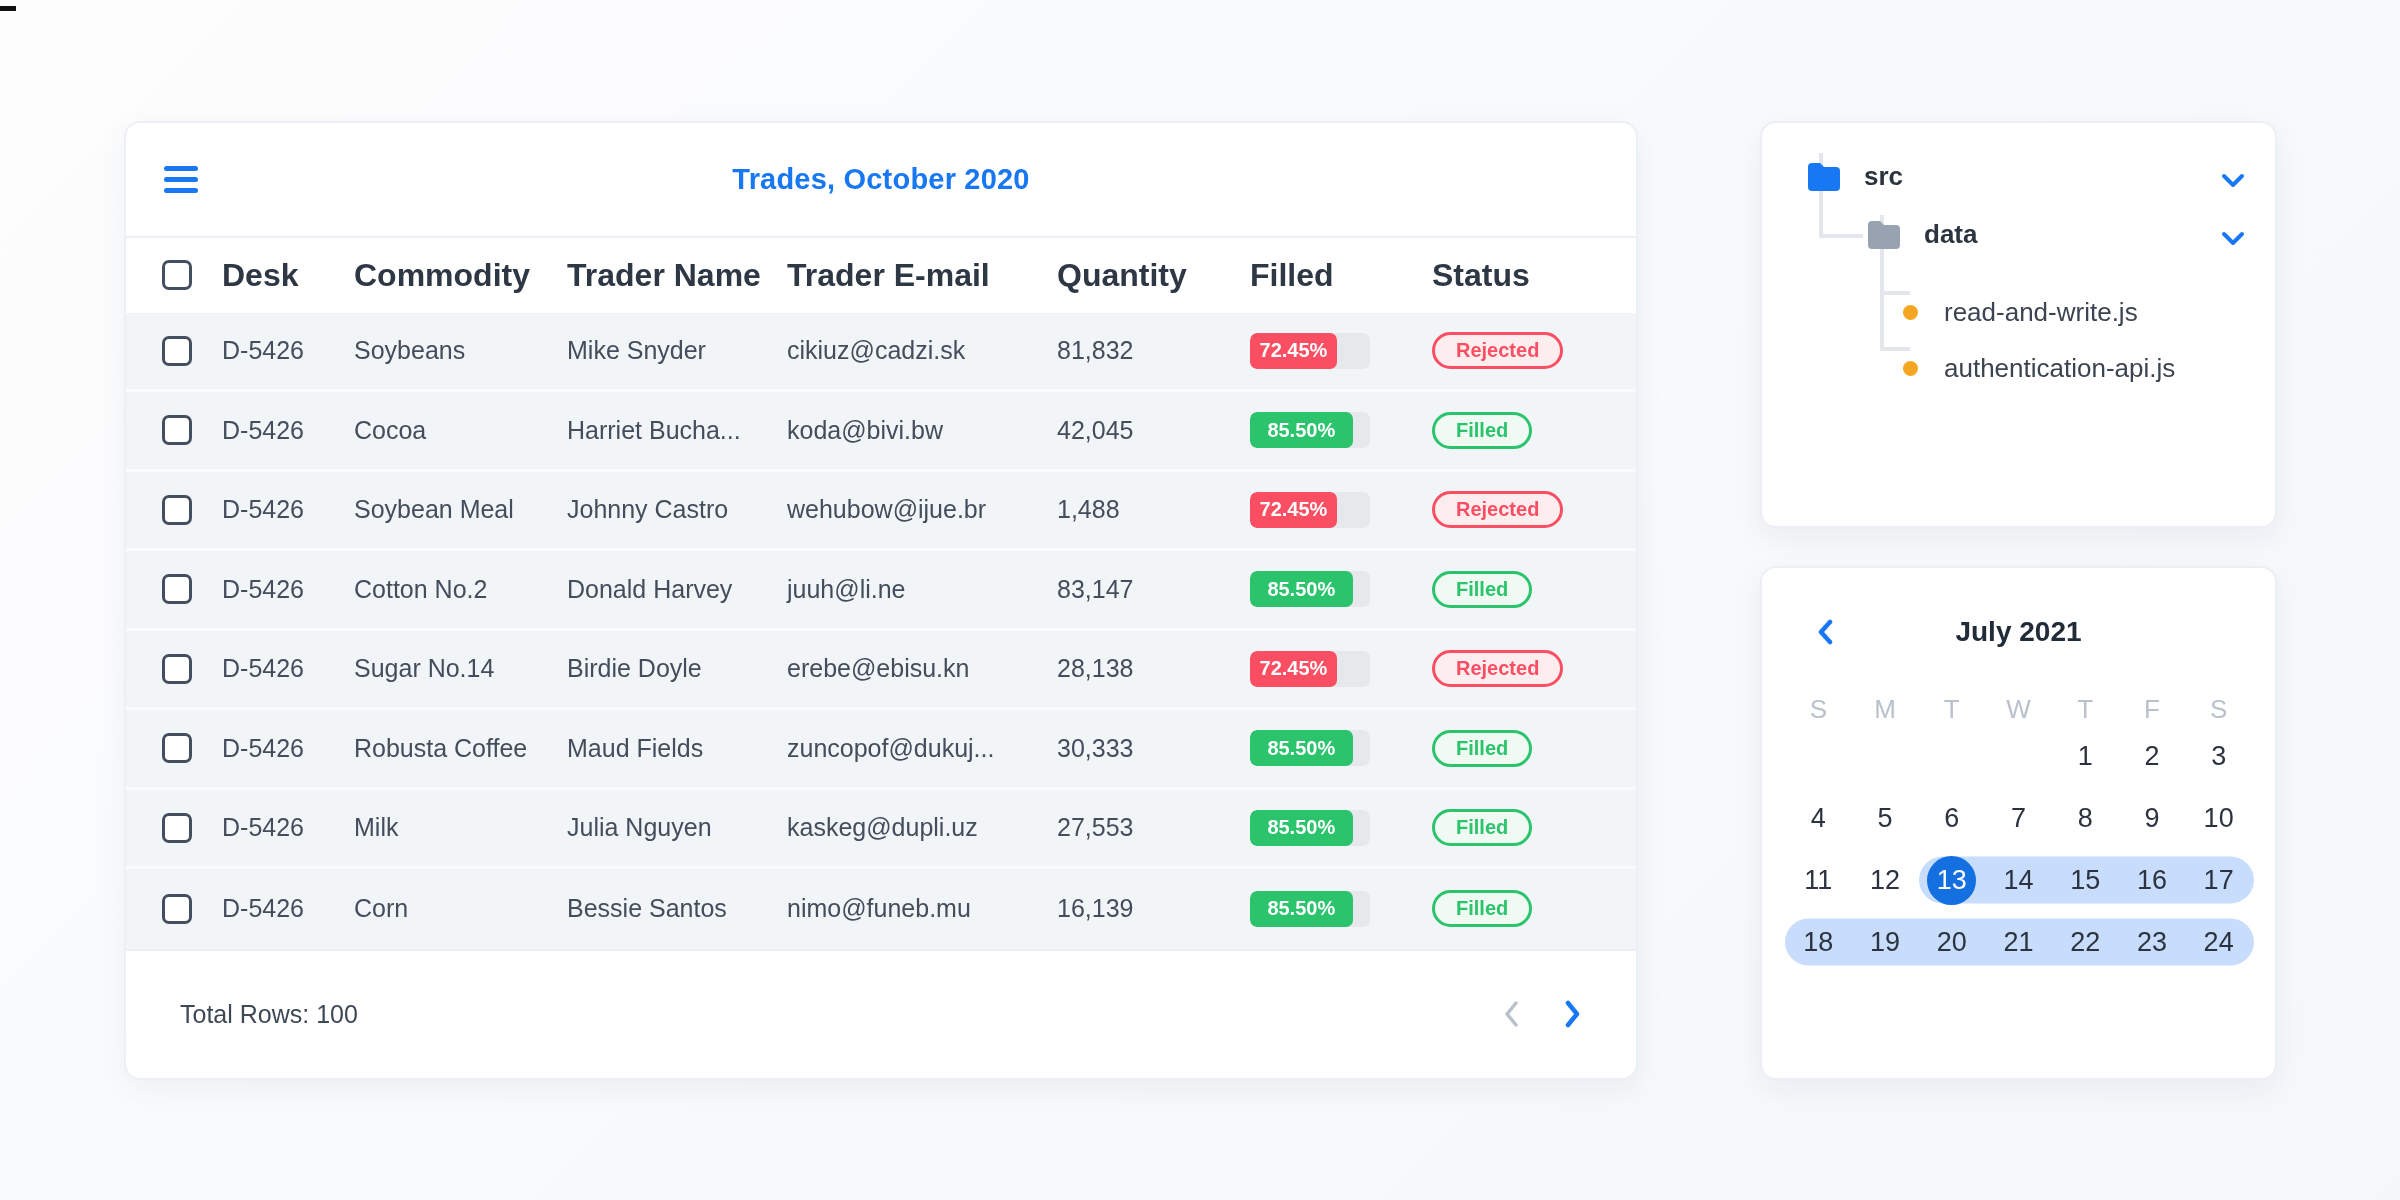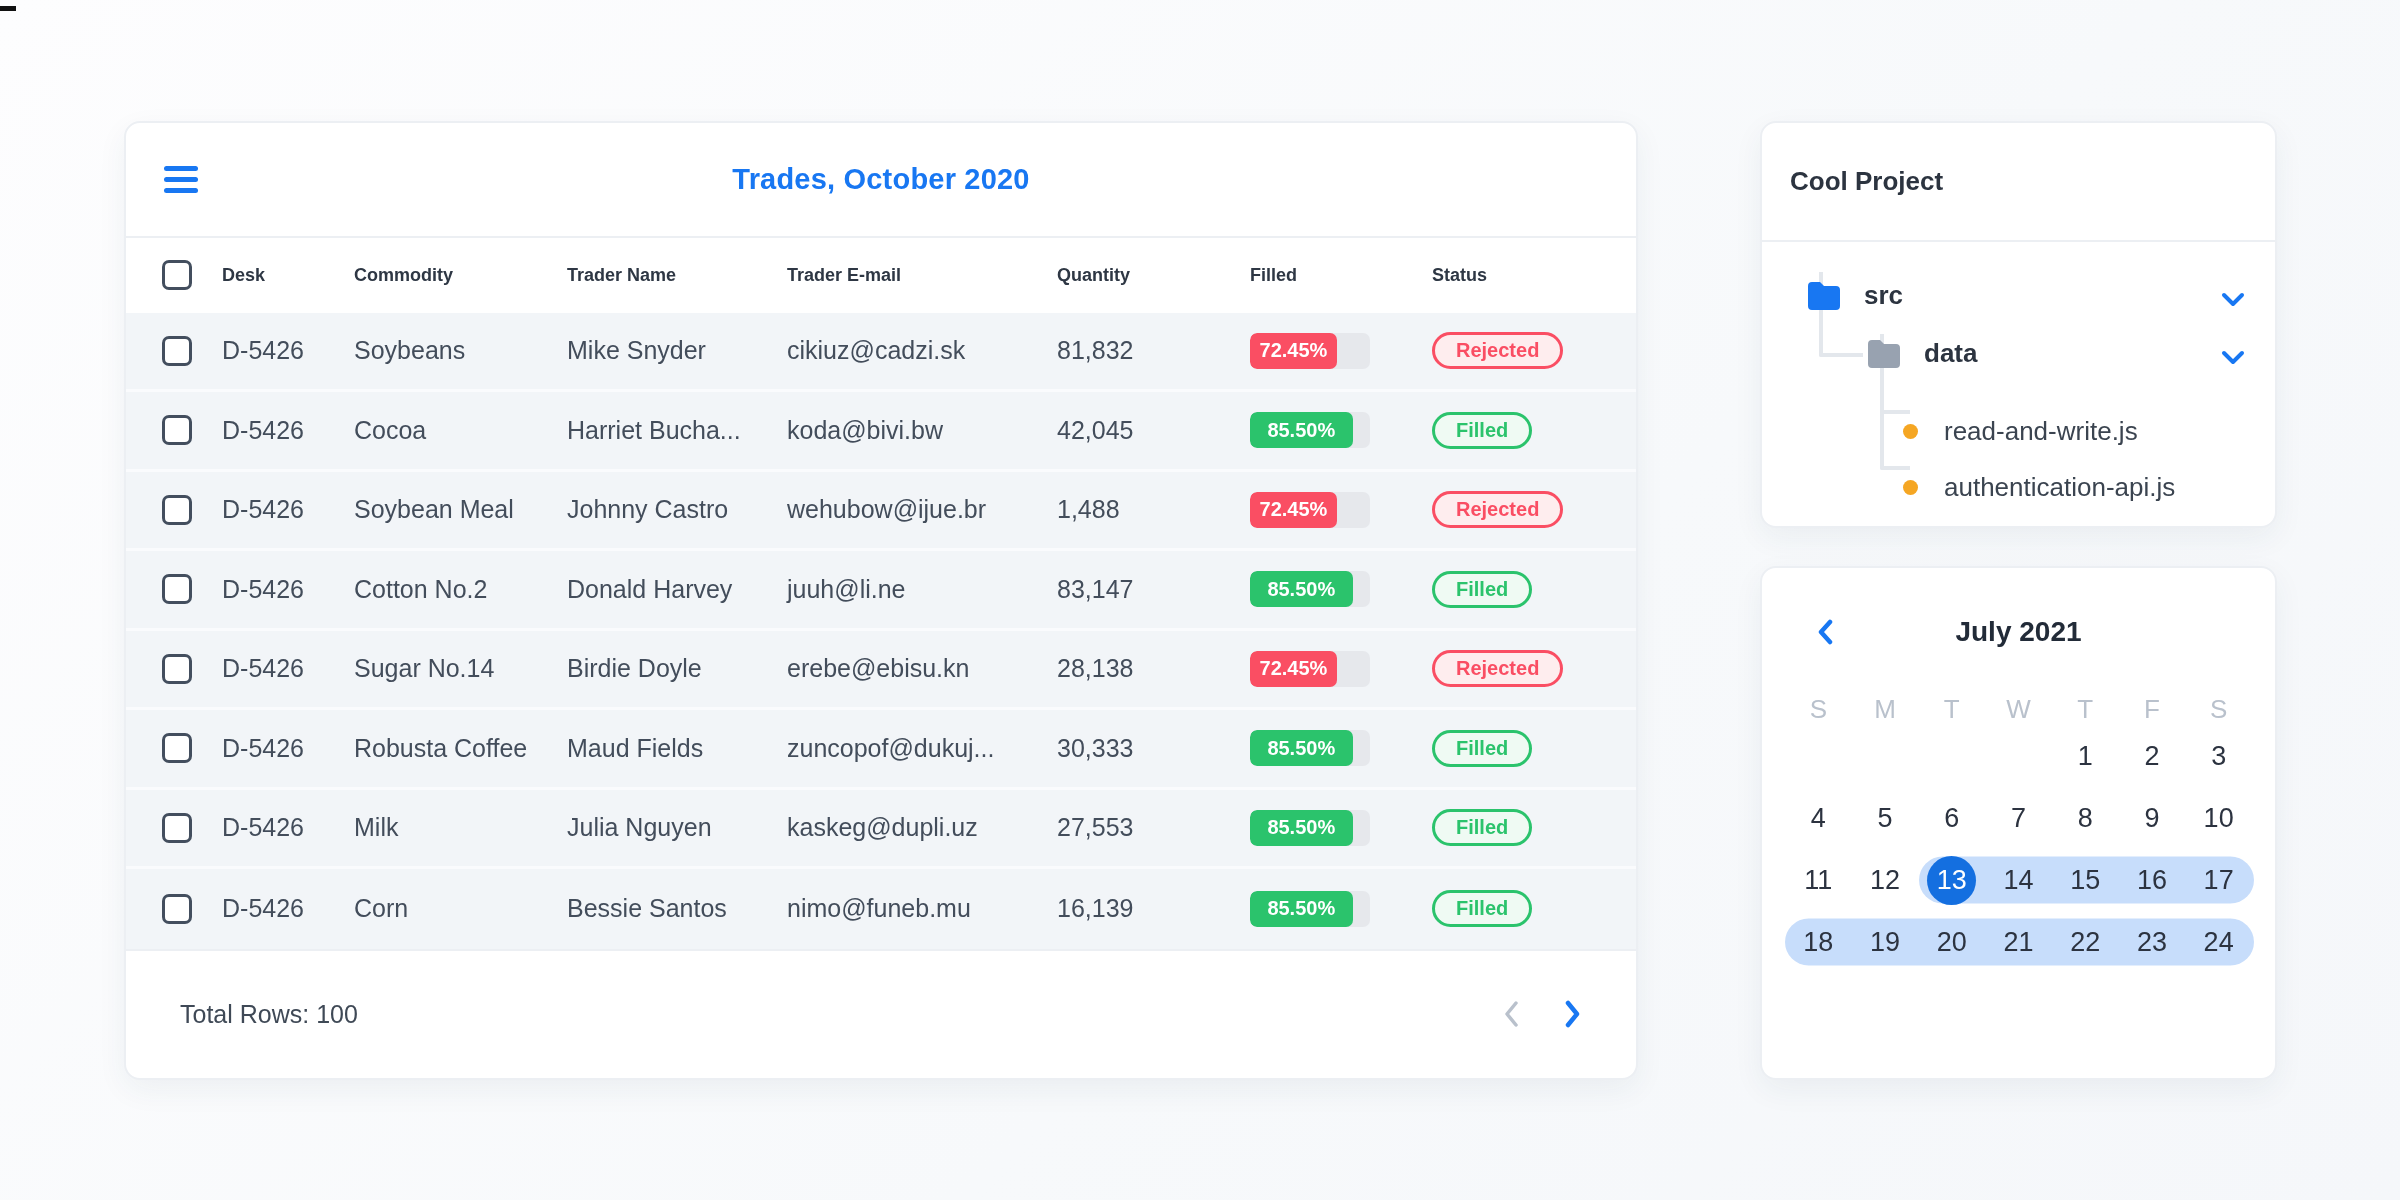--- a/index.html
+++ b/index.html
@@ -22,21 +22,21 @@
   .trades-header { height:115px; flex:0 0 115px; border-bottom:2px solid #eceff3; position:relative; display:flex; align-items:center; }
   .hamburger { margin-left:38px; width:34px; cursor:pointer; }
   .hamburger .bar { height:5px; background:#1877f2; border-radius:3px; margin:6px 0; }
   .trades-title { position:absolute; left:0; right:0; text-align:center; color:#1877f2; font-size:29px; font-weight:bold; letter-spacing:0.2px; }
 
   .thead, .trow {
     display:grid;
     grid-template-columns:60px 132px 213px 220px 270px 193px 182px 1fr;
     align-items:center; padding:0 36px;
   }
-  .thead { height:76px; font-weight:bold; font-size:18px; color:#2e3744; background:#fff; }
+  .thead { height:76px; font-weight:bold; font-size:32px; color:#2e3744; background:#fff; }
   .trow { height:79.5px; background:#f2f5f8; font-size:25px; color:#434d5b; border-bottom:3px solid #fafbfd; }
   .trow:last-child { border-bottom:none; }
   .cb { width:30px; height:30px; border:3px solid #434e5e; border-radius:7px; background:#fff; cursor:pointer; }
   .progress-track { width:120px; height:36px; background:#e6e8ec; border-radius:7px; overflow:hidden; }
   .progress-fill { height:100%; border-radius:7px; display:flex; align-items:center; justify-content:center; color:#fff; font-weight:bold; font-size:20px; }
   .progress-fill.red { background:#fa4e63; }
   .progress-fill.green { background:#2bc36c; }
   .pill { display:inline-flex; align-items:center; justify-content:center; height:37px; padding:0 21px; border-radius:999px; font-size:20px; font-weight:bold; border:3px solid; }
   .pill.rejected { color:#fa4e63; border-color:#fa4e63; background:#feedee; }
   .pill.filled { color:#2bc36c; border-color:#2bc36c; background:#effaf3; }
@@ -238,21 +238,20 @@
           <path d="M14 4 L5 15 L14 26" stroke="#b9c1cc" stroke-width="3.5" fill="none" stroke-linecap="round" stroke-linejoin="round"></path>
         </svg>
       <svg width="18" height="30" viewBox="0 0 18 30">
           <path d="M4 4 L13 15 L4 26" stroke="#1877f2" stroke-width="4.5" fill="none" stroke-linecap="round" stroke-linejoin="round"></path>
         </svg>
     </div>
   </div>
 </div>
 
 <div class="card project-card">
-  <div class="project-header">Cool Project</div>
   <div class="tree">
     <div class="connector" style="left:57px; top:30px; width:44px; height:85px;"></div>
     <div class="connector" style="left:118px; top:92px; width:30px; height:80px;"></div>
     <div class="connector" style="left:118px; top:92px; width:30px; height:136px;"></div>
 
     <div class="tree-row" style="left:44px; top:38px;">
       <svg width="36" height="30" viewBox="0 0 36 30" style="margin-right:22px;">
           <path d="M2 5 a4 4 0 0 1 4-4 h8 l4 4 h12 a4 4 0 0 1 4 4 v16 a4 4 0 0 1-4 4 h-24 a4 4 0 0 1-4-4 z" fill="#1877f2"></path>
         </svg>
       <span class="tree-label bold">src</span>

